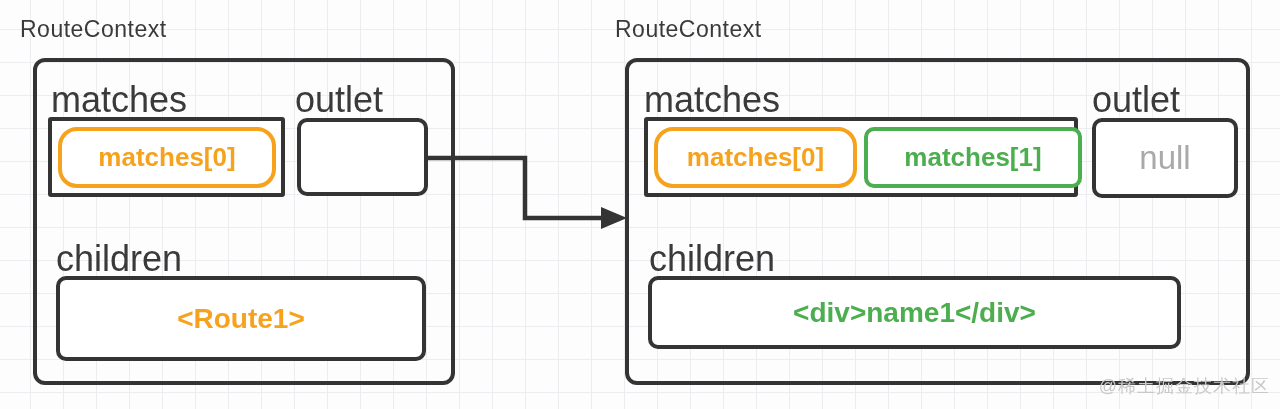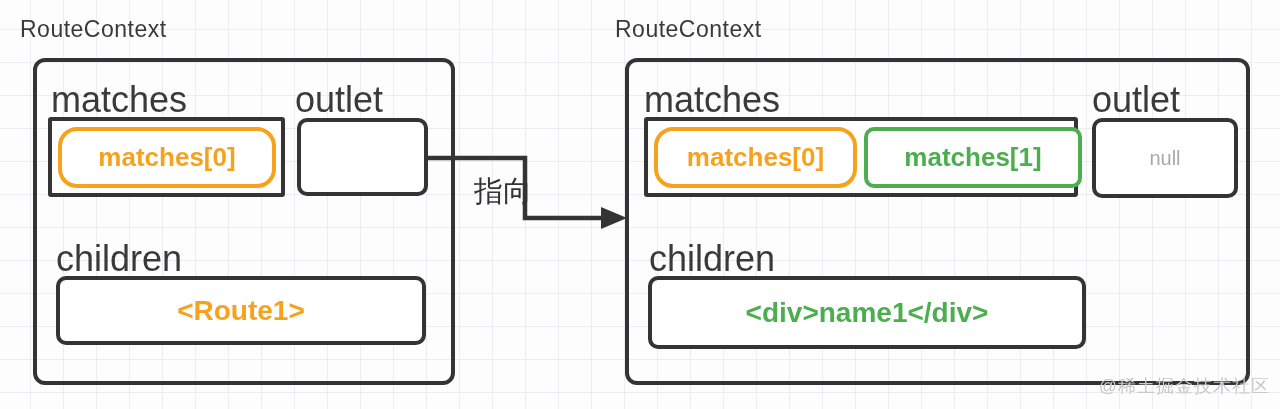--- a/index.html
+++ b/index.html
@@ -24,21 +24,21 @@
   .item{
     border:4px solid;border-radius:10px;background:#fff;
     display:flex;align-items:center;justify-content:center;
     font-size:26px;font-weight:bold;
   }
   .item-orange{border-color:#f6a21d;color:#f6a21d;border-radius:19px;}
   .item-green{border-color:#4cae4f;color:#4cae4f;}
   .outlet-box{
     border:4px solid #343434;border-radius:10px;background:#fff;
     display:flex;align-items:center;justify-content:center;
-    font-size:20px;color:#a9a9a9;
+    font-size:33px;color:#a9a9a9;
   }
   .children-box{
     border:4px solid #343434;border-radius:10px;background:#fff;
     display:flex;align-items:center;justify-content:center;
     font-size:28px;font-weight:bold;
   }
   .children-orange{color:#f6a21d;}
   .children-green{color:#4cae4f;}
   .arrow-label{font-size:29px;color:#333;text-align:center;}
   .watermark{font-size:18px;color:#c9c9c9;letter-spacing:1px;}
@@ -57,44 +57,43 @@
   <div class="abs matches-container" style="left:48px;top:117px;width:237px;height:80px;"></div>
 
   <div class="abs item item-orange" style="left:58px;top:127px;width:218px;height:61px;">matches[0]</div>
 
   <div class="abs field-label" style="left:295px;top:79px;">outlet</div>
 
   <div class="abs outlet-box" style="left:297px;top:118px;width:131px;height:78px;"></div>
 
   <div class="abs field-label" style="left:56px;top:238px;">children</div>
 
-  <div class="abs children-box children-orange" style="left:56px;top:276px;width:370px;height:69px;">&lt;Route1&gt;</div>
+  <div class="abs children-box children-orange" style="left:56px;top:276px;width:370px;height:85px;">&lt;Route1&gt;</div>
 
   <svg class="abs" style="left:420px;top:140px;" width="215" height="95" viewBox="0 0 215 95">
     <path d="M8 18 H105 V78 H183" fill="none" stroke="#343434" stroke-width="4.5"></path>
     <polygon points="181,67 207,78 181,89" fill="#343434"></polygon>
   </svg>
 
-  <div class="abs arrow-label" style="left:468px;top:172px;width:70px;">指向</div>
 
   <div class="abs ctx-title" style="left:615px;top:16px;">RouteContext</div>
 
   <div class="abs outer-box" style="left:625px;top:58px;width:625px;height:327px;"></div>
 
   <div class="abs field-label" style="left:644px;top:79px;">matches</div>
 
   <div class="abs matches-container" style="left:644px;top:117px;width:434px;height:80px;"></div>
 
   <div class="abs item item-orange" style="left:654px;top:127px;width:203px;height:61px;">matches[0]</div>
 
   <div class="abs item item-green" style="left:864px;top:127px;width:218px;height:61px;">matches[1]</div>
 
   <div class="abs field-label" style="left:1092px;top:79px;">outlet</div>
 
   <div class="abs outlet-box" style="left:1092px;top:118px;width:146px;height:80px;">null</div>
 
   <div class="abs field-label" style="left:649px;top:238px;">children</div>
 
-  <div class="abs children-box children-green" style="left:648px;top:276px;width:438px;height:73px;">&lt;div&gt;name1&lt;/div&gt;</div>
+  <div class="abs children-box children-green" style="left:648px;top:276px;width:533px;height:73px;">&lt;div&gt;name1&lt;/div&gt;</div>
 
   <div class="abs watermark" style="right:10px;top:374px;">@稀土掘金技术社区</div>
 
 </div>
 
 </body></html>

